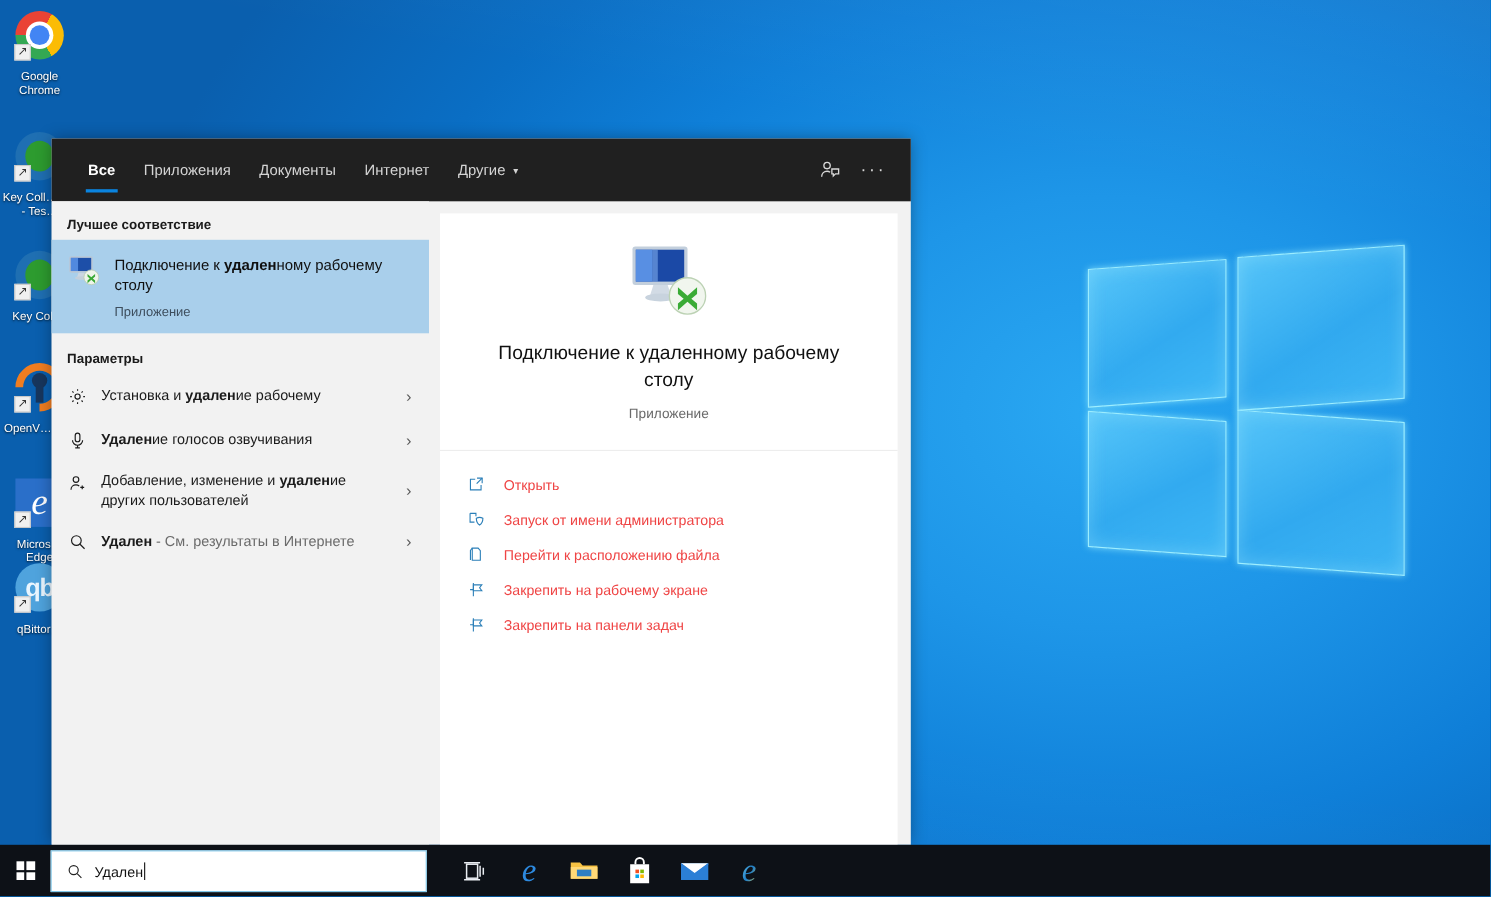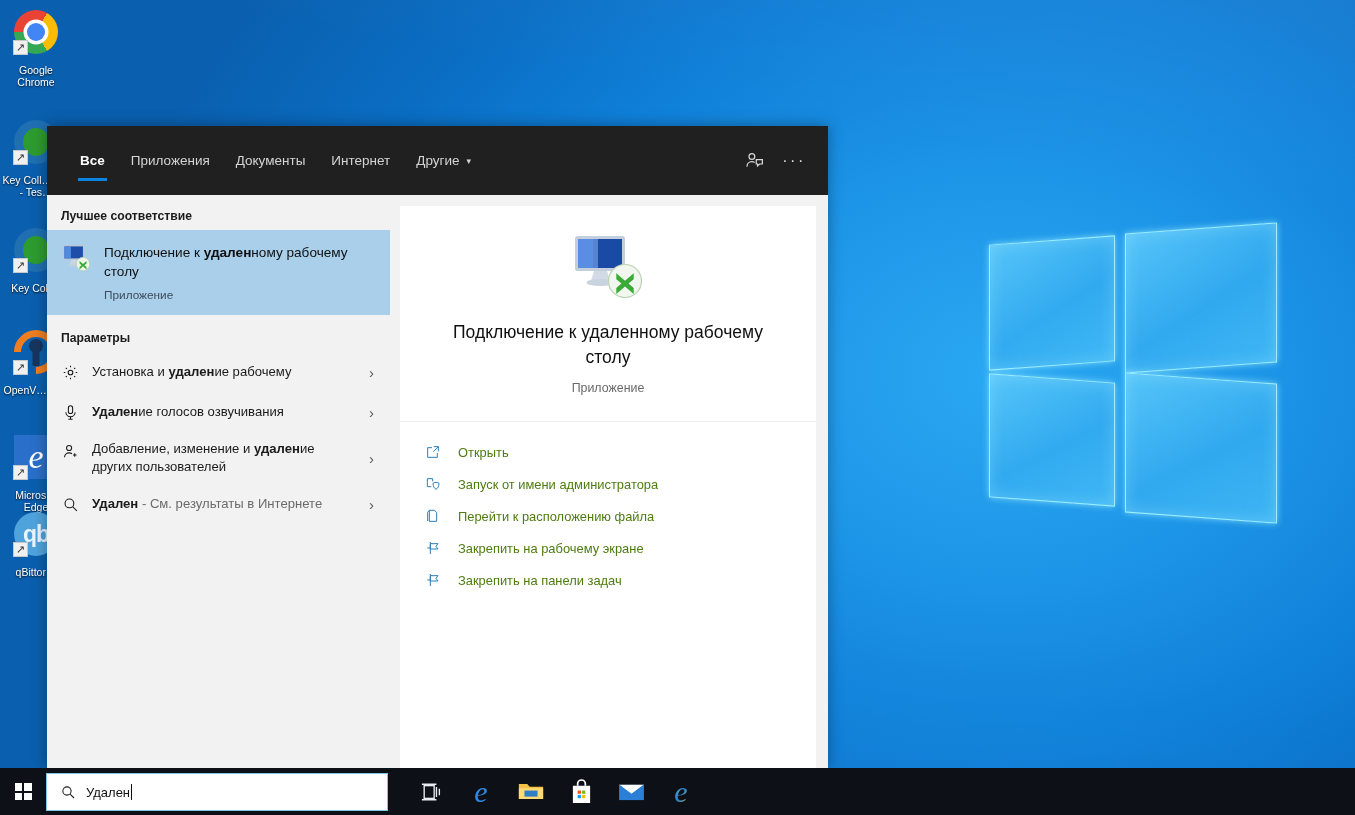--- a/index.html
+++ b/index.html
@@ -102,21 +102,21 @@
 
   
   #search-panel {
     position: absolute; left: 47px; top: 126px; width: 781px; height: 642px;
     background: #f2f2f2;
     box-shadow: 0 0 14px rgba(0,0,0,.35);
     display: flex; flex-direction: column;
   }
   
   #panel-header {
-    height: 69px; background: #202020; display: flex; align-items: center;
+    height: 57px; background: #202020; display: flex; align-items: center;
     padding: 0 14px 0 20px; flex: none;
   }
   .tab {
     position: relative; height: 57px; display: flex; align-items: center;
     padding: 0 13px; color: #d4d4d4; font-size: 13.5px; cursor: default;
   }
   .tab.active { color: #fff; font-weight: bold; }
   .tab.active::after {
     content:""; position:absolute; left:11px; right:11px; bottom:8px; height:3px; background:#0a84e0;
   }
@@ -164,21 +164,21 @@
   #rdp-big { width: 74px; height: 70px; margin: 0 auto 16px; position: relative; }
   #preview-title { font-size: 17.5px; color:#101010; line-height: 25px; padding: 0 22px; }
   #preview-sub { font-size: 12.4px; color:#6a6a6a; margin-top: 11px; }
   .action {
     display: flex; align-items: center; gap: 16px;
     padding: 0 0 0 24px; height: 32px; margin-top: 0;
   }
   #actions { padding-top: 14px; }
   .action + .action { margin-top: 0px; }
   .action .aicn { width: 18px; flex:none; display:flex; align-items:center; justify-content:center; color:#2b7fb8; }
-  .action .albl { font-size: 12.9px; color:#4d7c0f; }
+  .action .albl { font-size: 12.9px; color:#ef4444; }
 
   
   #taskbar {
     position: absolute; left: 0; bottom: 0; width: 1355px; height: 47px;
     background: #0d1117; display: flex; align-items: center;
   }
   #start-btn { width: 46px; height: 47px; display:flex; align-items:center; justify-content:center; }
   .win-logo { width: 17px; height: 17px; display:grid; grid-template-columns:1fr 1fr; grid-template-rows:1fr 1fr; gap:2px; }
   .win-logo span { background:#fff; display:block; }
   #search-box {

